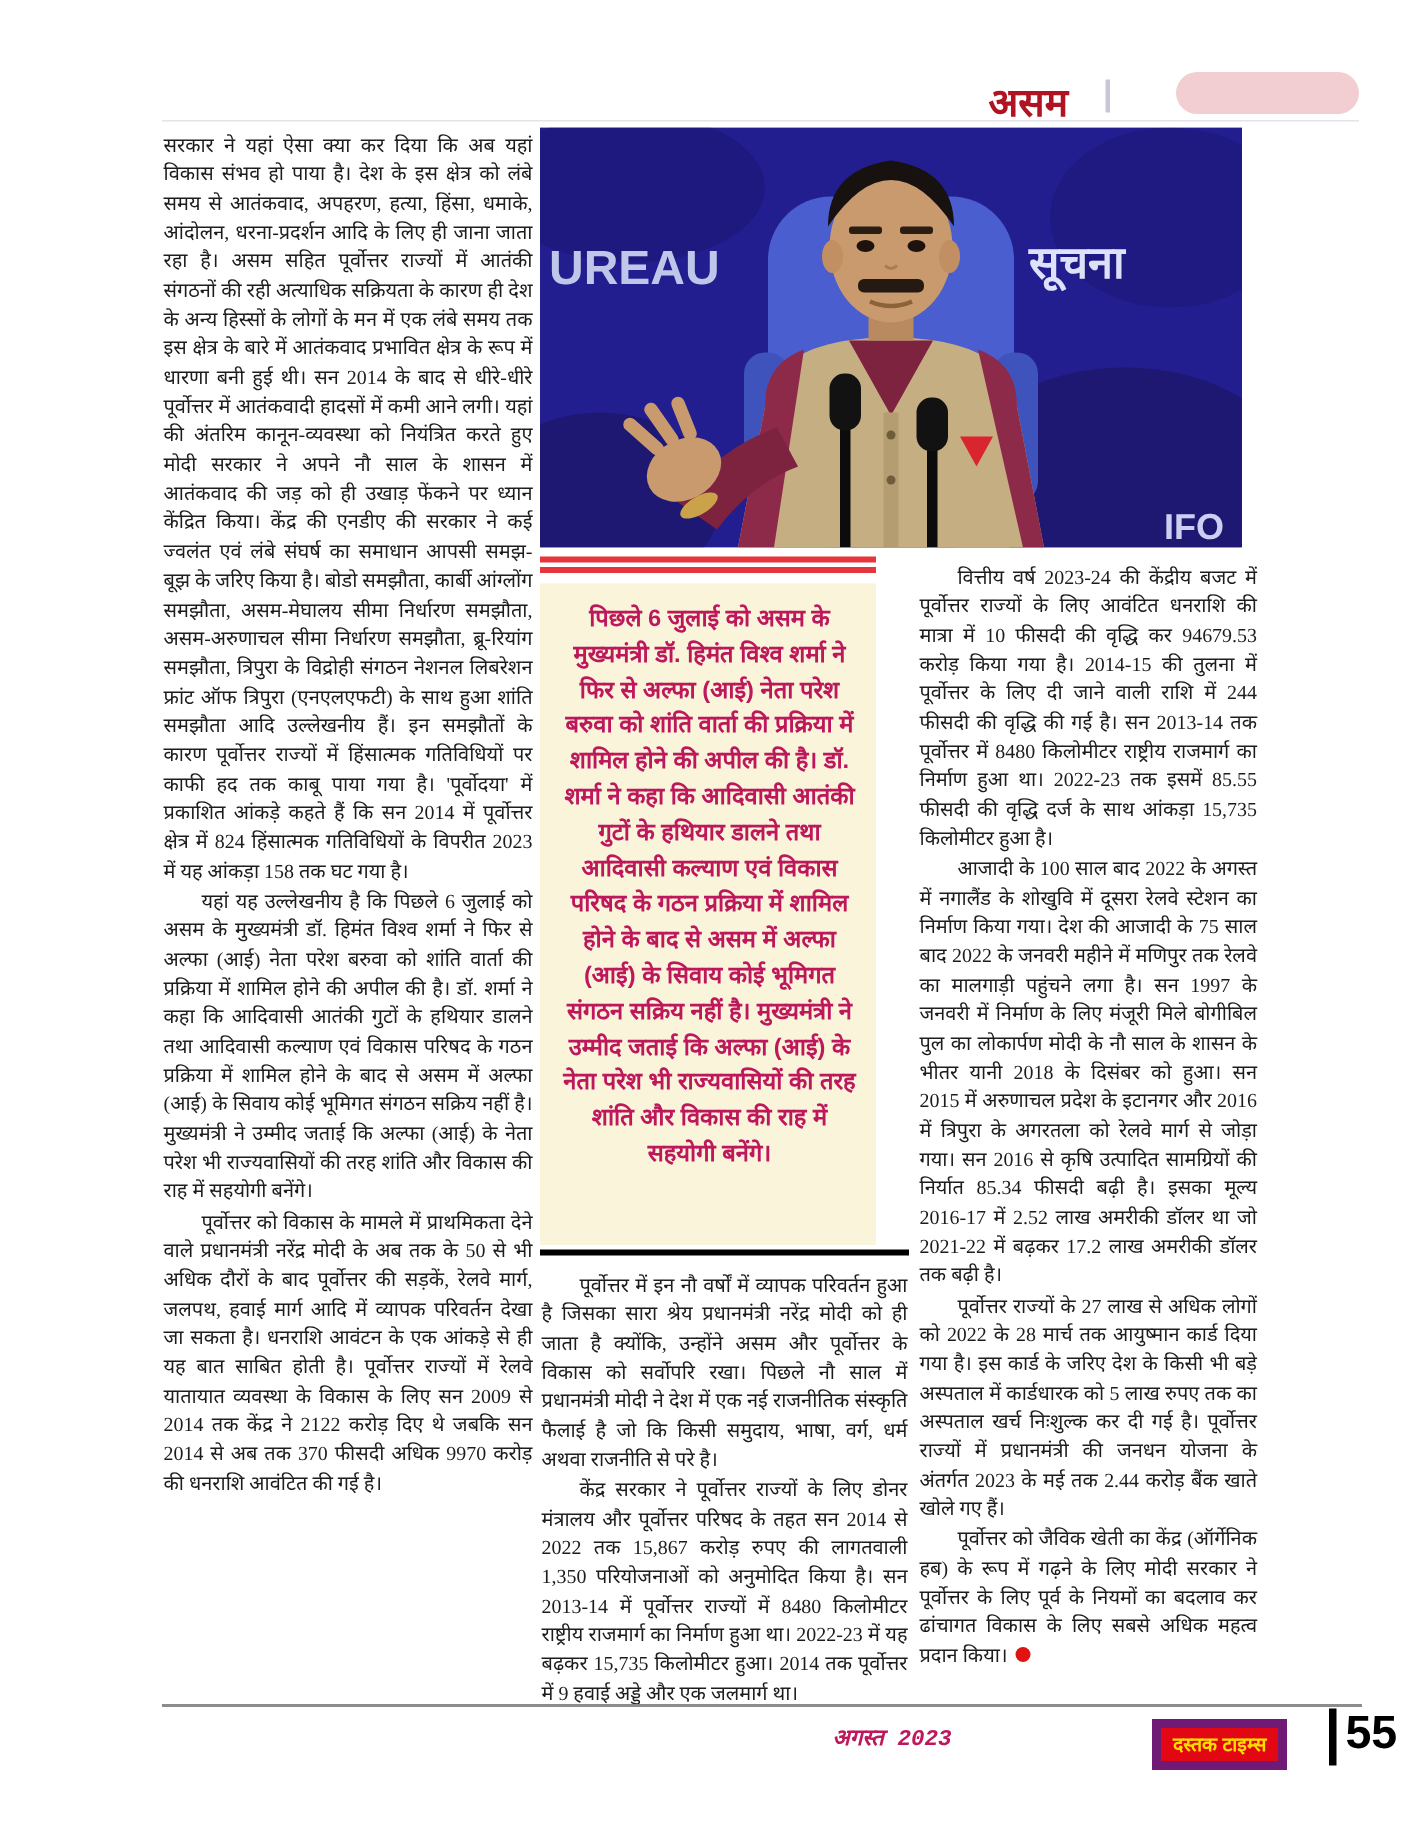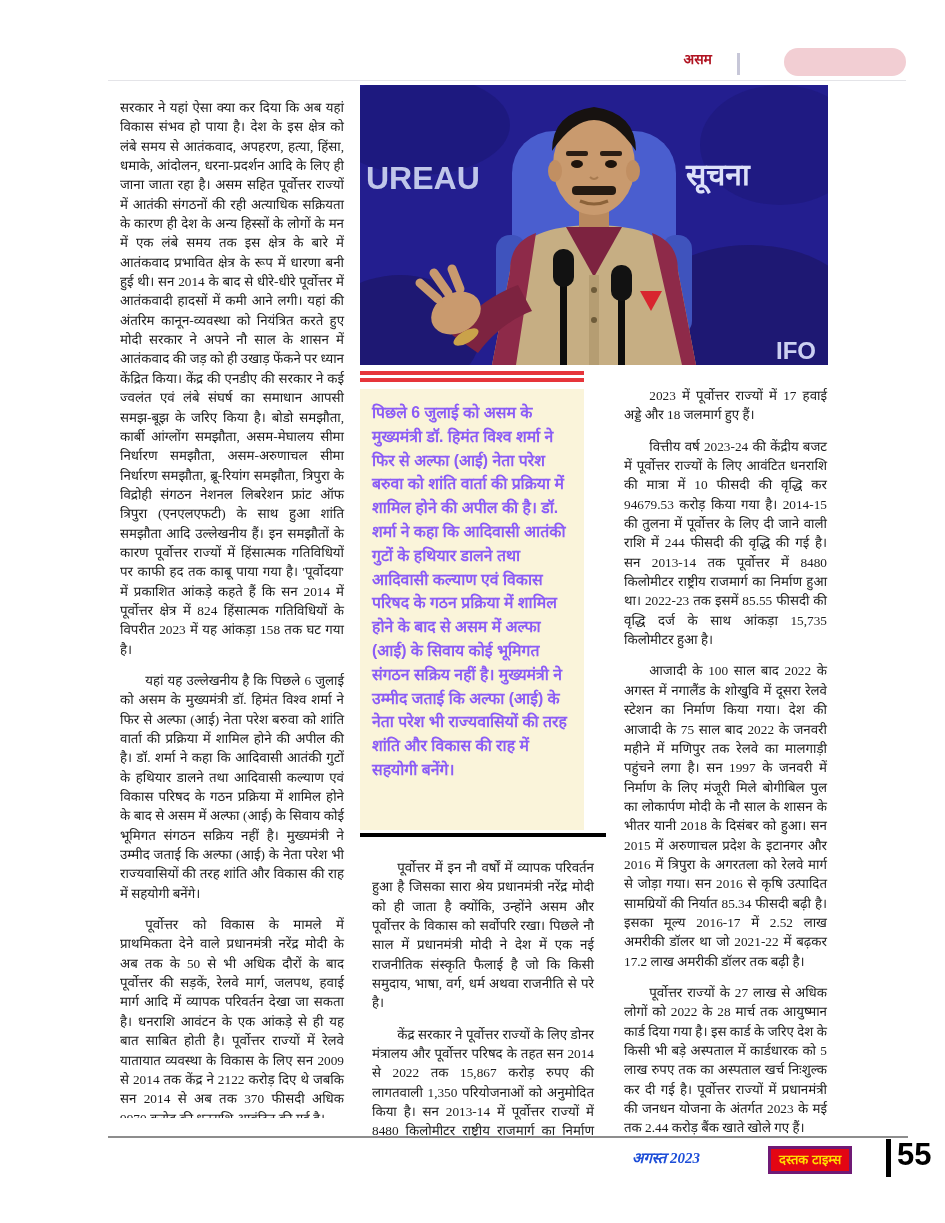--- a/index.html
+++ b/index.html
@@ -1,26 +1,26 @@
 <!DOCTYPE html>
 <html><head>
 <meta charset="utf-8">
 <style>
   html,body{margin:0;padding:0;}
   body{
     width:945px;height:1223px;background:#ffffff;position:relative;
     font-family:"Liberation Serif", serif;color:#1c1c1c;overflow:hidden;
   }
-  p{margin:12px;}
+  p{margin:1px;}
   .ind{text-indent:1.9em;}
 
   
   .section-label{
     position:absolute;left:640px;top:49px;width:72px;text-align:right;
-    font-size:14px;font-weight:bold;color:#b01321;
+    font-size:26px;font-weight:bold;color:#b01321;
     font-family:"Liberation Serif", serif;
   }
   .header-divider{
     position:absolute;left:737px;top:53px;width:3px;height:22px;background:#c7c7d8;
   }
   .masthead-pill{
     position:absolute;left:784px;top:48px;width:122px;height:28px;
     border-radius:14px;background:#f2ced3;
   }
   .header-rule{
@@ -45,46 +45,46 @@
   
   .red-rules{position:absolute;left:360px;top:371px;width:224px;}
   .red-rules .bar{height:4px;background:#e6353b;}
   .red-rules .bar + .bar{margin-top:3px;}
 
   
   .pull-quote{
     position:absolute;left:360px;top:389px;width:224px;height:441px;
     background:#faf4da;box-sizing:border-box;padding:12px 10px 10px 12px;
     font-family:"Liberation Sans", sans-serif;font-weight:bold;
-    font-size:15.8px;line-height:23.8px;text-align:left;color:#8b5cf6;
+    font-size:15.8px;line-height:23.8px;text-align:center;color:#be185d;
     overflow:hidden;
   }
   .black-rule{
     position:absolute;left:360px;top:833px;width:246px;height:4px;background:#000;
   }
 
   .end-dot{
     display:inline-block;width:10px;height:10px;border-radius:50%;
     background:#e01212;margin-left:5px;
   }
 
   
   .footer-rule{
     position:absolute;left:108px;top:1136px;width:800px;height:2px;background:#8d8d8d;
   }
   .footer-month{
-    position:absolute;left:555px;top:1147px;width:145px;text-align:right;
+    position:absolute;left:555px;top:1147px;width:145px;
     font-weight:bold;font-style:italic;font-size:15px;
-    font-family:Liberation Serif, serif;color:#1d4ed8;
+    font-family:Liberation Mono, monospace;color:#be185d;
   }
   .magazine-logo{
     position:absolute;left:768px;top:1146px;height:18px;line-height:18px;
     background:#e30613;color:#ffdd00;font-weight:bold;font-size:13px;
     padding:2px 8px;font-family:"Liberation Sans", sans-serif;
-    border:3px solid #701a75;white-space:nowrap;
+    border:6px solid #701a75;white-space:nowrap;
   }
   .page-bar{
     position:absolute;left:886px;top:1139px;width:5px;height:38px;background:#000;
   }
   .page-number{
     position:absolute;left:897px;top:1137px;font-size:31px;font-weight:bold;
     font-family:"Liberation Sans", sans-serif;color:#000000;
   }
 </style>
 </head>
@@ -164,21 +164,20 @@
   <p class="ind">यहां यह उल्लेखनीय है कि पिछले 6 जुलाई को असम के मुख्यमंत्री डॉ. हिमंत विश्व शर्मा ने फिर से अल्फा (आई) नेता परेश बरुवा को शांति वार्ता की प्रक्रिया में शामिल होने की अपील की है। डॉ. शर्मा ने कहा कि आदिवासी आतंकी गुटों के हथियार डालने तथा आदिवासी कल्याण एवं विकास परिषद के गठन प्रक्रिया में शामिल होने के बाद से असम में अल्फा (आई) के सिवाय कोई भूमिगत संगठन सक्रिय नहीं है। मुख्यमंत्री ने उम्मीद जताई कि अल्फा (आई) के नेता परेश भी राज्यवासियों की तरह शांति और विकास की राह में सहयोगी बनेंगे।</p>
   <p class="ind">पूर्वोत्तर को विकास के मामले में प्राथमिकता देने वाले प्रधानमंत्री नरेंद्र मोदी के अब तक के 50 से भी अधिक दौरों के बाद पूर्वोत्तर की सड़कें, रेलवे मार्ग, जलपथ, हवाई मार्ग आदि में व्यापक परिवर्तन देखा जा सकता है। धनराशि आवंटन के एक आंकड़े से ही यह बात साबित होती है। पूर्वोत्तर राज्यों में रेलवे यातायात व्यवस्था के विकास के लिए सन 2009 से 2014 तक केंद्र ने 2122 करोड़ दिए थे जबकि सन 2014 से अब तक 370 फीसदी अधिक 9970 करोड़ की धनराशि आवंटित की गई है।</p>
 </div>
 
 <div class="col col-mid">
   <p class="ind">पूर्वोत्तर में इन नौ वर्षों में व्यापक परिवर्तन हुआ है जिसका सारा श्रेय प्रधानमंत्री नरेंद्र मोदी को ही जाता है क्योंकि, उन्होंने असम और पूर्वोत्तर के विकास को सर्वोपरि रखा। पिछले नौ साल में प्रधानमंत्री मोदी ने देश में एक नई राजनीतिक संस्कृति फैलाई है जो कि किसी समुदाय, भाषा, वर्ग, धर्म अथवा राजनीति से परे है।</p>
   <p class="ind">केंद्र सरकार ने पूर्वोत्तर राज्यों के लिए डोनर मंत्रालय और पूर्वोत्तर परिषद के तहत सन 2014 से 2022 तक 15,867 करोड़ रुपए की लागतवाली 1,350 परियोजनाओं को अनुमोदित किया है। सन 2013-14 में पूर्वोत्तर राज्यों में 8480 किलोमीटर राष्ट्रीय राजमार्ग का निर्माण हुआ था। 2022-23 में यह बढ़कर 15,735 किलोमीटर हुआ। 2014 तक पूर्वोत्तर में 9 हवाई अड्डे और एक जलमार्ग था।</p>
 </div>
 
 <div class="col col-right">
-  <p class="ind">2023 में पूर्वोत्तर राज्यों में 17 हवाई अड्डे और 18 जलमार्ग हुए हैं।</p>
   <p class="ind">वित्तीय वर्ष 2023-24 की केंद्रीय बजट में पूर्वोत्तर राज्यों के लिए आवंटित धनराशि की मात्रा में 10 फीसदी की वृद्धि कर 94679.53 करोड़ किया गया है। 2014-15 की तुलना में पूर्वोत्तर के लिए दी जाने वाली राशि में 244 फीसदी की वृद्धि की गई है। सन 2013-14 तक पूर्वोत्तर में 8480 किलोमीटर राष्ट्रीय राजमार्ग का निर्माण हुआ था। 2022-23 तक इसमें 85.55 फीसदी की वृद्धि दर्ज के साथ आंकड़ा 15,735 किलोमीटर हुआ है।</p>
   <p class="ind">आजादी के 100 साल बाद 2022 के अगस्त में नगालैंड के शोखुवि में दूसरा रेलवे स्टेशन का निर्माण किया गया। देश की आजादी के 75 साल बाद 2022 के जनवरी महीने में मणिपुर तक रेलवे का मालगाड़ी पहुंचने लगा है। सन 1997 के जनवरी में निर्माण के लिए मंजूरी मिले बोगीबिल पुल का लोकार्पण मोदी के नौ साल के शासन के भीतर यानी 2018 के दिसंबर को हुआ। सन 2015 में अरुणाचल प्रदेश के इटानगर और 2016 में त्रिपुरा के अगरतला को रेलवे मार्ग से जोड़ा गया। सन 2016 से कृषि उत्पादित सामग्रियों की निर्यात 85.34 फीसदी बढ़ी है। इसका मूल्य 2016-17 में 2.52 लाख अमरीकी डॉलर था जो 2021-22 में बढ़कर 17.2 लाख अमरीकी डॉलर तक बढ़ी है।</p>
   <p class="ind">पूर्वोत्तर राज्यों के 27 लाख से अधिक लोगों को 2022 के 28 मार्च तक आयुष्मान कार्ड दिया गया है। इस कार्ड के जरिए देश के किसी भी बड़े अस्पताल में कार्डधारक को 5 लाख रुपए तक का अस्पताल खर्च निःशुल्क कर दी गई है। पूर्वोत्तर राज्यों में प्रधानमंत्री की जनधन योजना के अंतर्गत 2023 के मई तक 2.44 करोड़ बैंक खाते खोले गए हैं।</p>
   <p class="ind">
     <span>पूर्वोत्तर को जैविक खेती का केंद्र (ऑर्गेनिक हब) के रूप में गढ़ने के लिए मोदी सरकार ने पूर्वोत्तर के लिए पूर्व के नियमों का बदलाव कर ढांचागत विकास के लिए सबसे अधिक महत्व प्रदान किया।</span><span class="end-dot"></span>
   </p>
 </div>
 
 <div class="footer-rule"></div>
 <div class="footer-month">अगस्त 2023</div>

